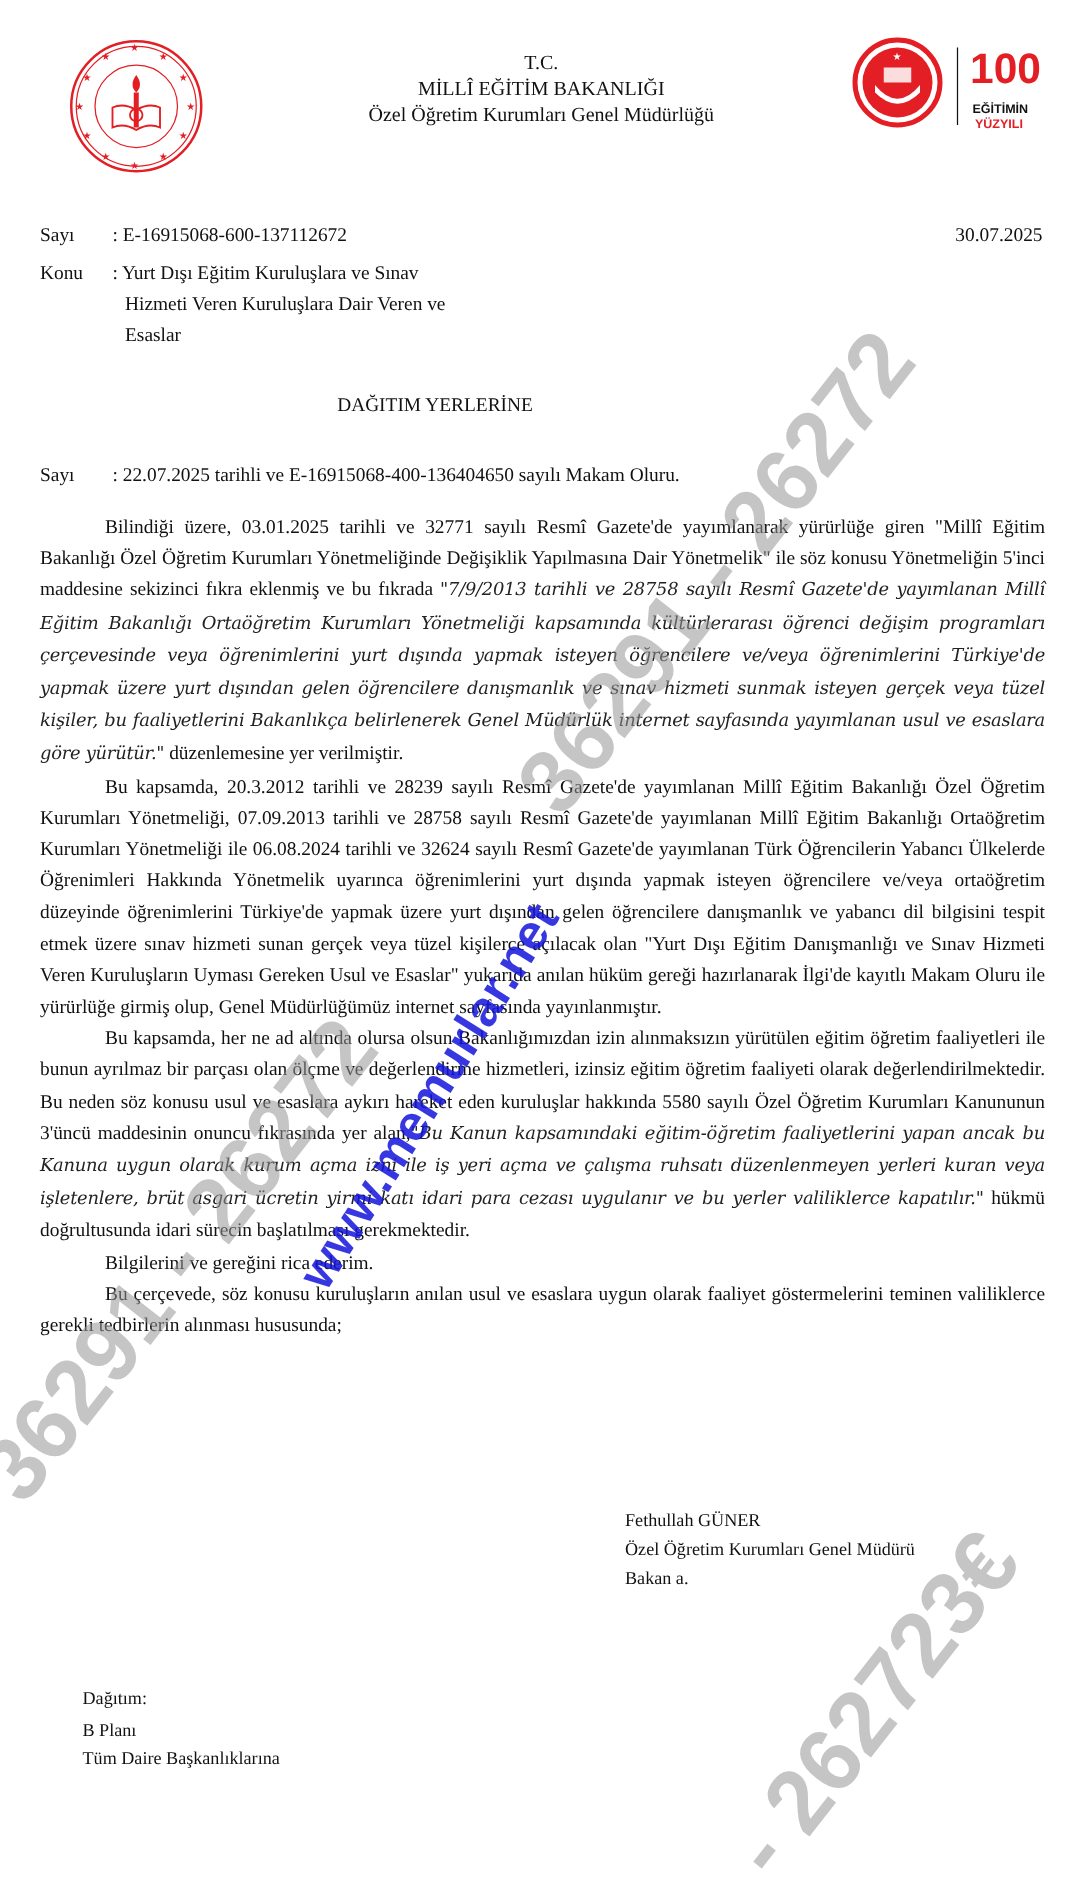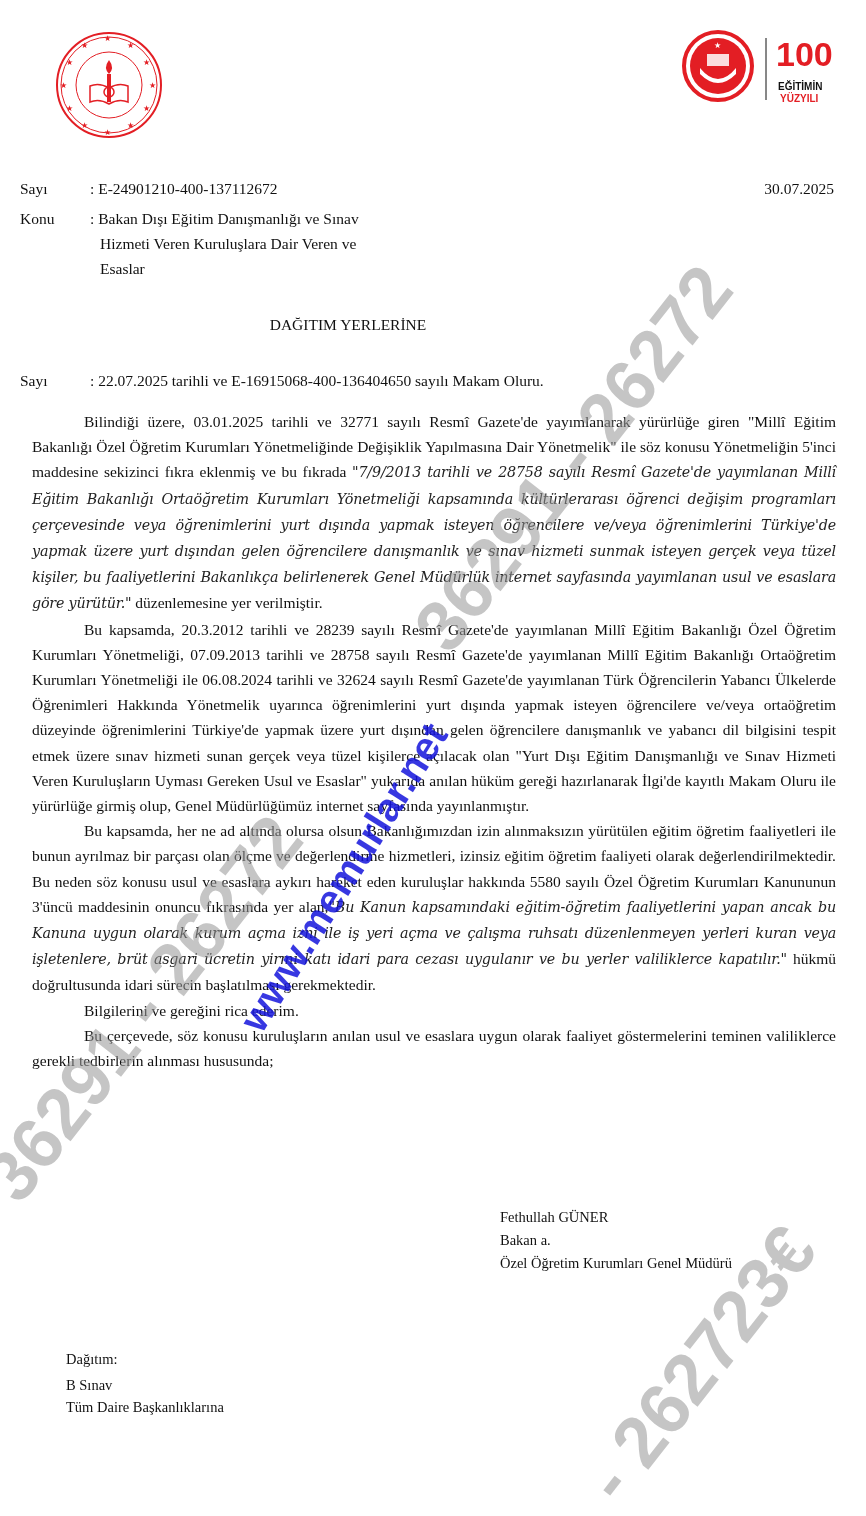--- a/index.html
+++ b/index.html
@@ -8,21 +8,21 @@
     .page { position: absolute; left: 0; top: 0; width: 866px; height: 1516px; }
     .abs { position: absolute; }
 
     
     .hdr-center { position: absolute; left: 200px; width: 466px; top: 40px; text-align: center;
                   font-size: 16px; line-height: 21px; }
     .logo-left { position: absolute; left: 54px; top: 30px; width: 110px; height: 110px; }
     .logo-right { position: absolute; left: 680px; top: 28px; width: 186px; height: 80px; }
 
     .meta { font-size: 15.5px; line-height: 25px; }
-    .lbl { position: absolute; left: 20px; }
+    .lbl { position: absolute; left: 32px; }
     .val { position: absolute; left: 90px; }
 
     .heading { position: absolute; left: 0; width: 696px; top: 316px; text-align: center; font-size: 15.5px; }
 
     .body-text { position: absolute; left: 32px; width: 804px; font-size: 15.5px; line-height: 25.2px;
                  text-align: justify; }
     .body-text p { margin: 0; text-indent: 52px; }
     .it { font-style: italic; font-family: "DejaVu Serif", serif; font-size: 14.3px; color: #222; letter-spacing: -0.2px; }
 
     .sig { position: absolute; left: 500px; width: 320px; text-align: left; font-size: 14.5px; line-height: 23px; }
@@ -58,42 +58,47 @@
           <text x="73" y="98">★</text>
           <text x="50" y="105">★</text>
       </g>
       <path d="M55 30 q-6 8 0 14 q6 -6 0 -14z" fill="#e31e24"></path>
       <rect x="53" y="44" width="4" height="28" fill="#e31e24"></rect>
       <path d="M36 56 q9 -4 19 2 q10 -6 19 -2 v16 q-9 -4 -19 2 q-10 -6 -19 -2z" fill="none" stroke="#e31e24" stroke-width="1.5"></path>
       <circle cx="55" cy="62" r="5" fill="none" stroke="#e31e24" stroke-width="1.5"></circle>
     </svg>
   </div>
 
+  <div class="hdr-center">
+    <div>T.C.</div>
+    <div>MİLLÎ EĞİTİM BAKANLIĞI</div>
+    <div>Özel Öğretim Kurumları Genel Müdürlüğü</div>
+  </div>
 
   <div class="logo-right">
     <svg width="186" height="80" viewBox="0 0 186 80">
       <circle cx="38" cy="38" r="34" fill="none" stroke="#e31e24" stroke-width="4"></circle>
       <circle cx="38" cy="38" r="28" fill="#e31e24"></circle>
       <text x="34" y="20" fill="#fff" font-size="8">★</text>
       <path d="M20 40 q18 22 36 0 v6 q-18 18 -36 0z" fill="#fff"></path>
       <rect x="27" y="26" width="22" height="12" fill="#fff" opacity="0.85"></rect>
       <line x1="86" y1="10" x2="86" y2="72" stroke="#111" stroke-width="1"></line>
       <text x="96" y="38" fill="#e31e24" font-size="34" font-weight="bold" font-family="Liberation Sans, sans-serif">100</text>
       <text x="98" y="62" fill="#111" font-size="10" font-weight="bold" font-family="Liberation Sans, sans-serif">EĞİTİMİN</text>
       <text x="100" y="74" fill="#e31e24" font-size="10" font-weight="bold" font-family="Liberation Sans, sans-serif">YÜZYILI</text>
     </svg>
   </div>
 
   <div class="meta">
     <span class="abs lbl" style="top:176px">Sayı</span>
-    <span class="abs val" style="top:176px">: E-24901210-400-137112672</span>
+    <span class="abs val" style="top:176px">: E-16915068-600-137112672</span>
     <span class="abs" style="top:176px; right:32px">30.07.2025</span>
 
     <span class="abs lbl" style="top:206px">Konu</span>
-    <span class="abs val" style="top:206px">: Bakan Dışı Eğitim Danışmanlığı ve Sınav</span>
+    <span class="abs val" style="top:206px">: Yurt Dışı Eğitim Kuruluşlara ve Sınav</span>
     <span class="abs" style="left:100px; top:231px">Hizmeti Veren Kuruluşlara Dair Veren ve</span>
     <span class="abs" style="left:100px; top:256px">Esaslar</span>
   </div>
 
   <div class="heading">DAĞITIM YERLERİNE</div>
 
   <div class="meta">
     <span class="abs lbl" style="top:368px">Sayı</span>
     <span class="abs val" style="top:368px">: 22.07.2025 tarihli ve E-16915068-400-136404650 sayılı Makam Oluru.</span>
   </div>
@@ -101,28 +106,28 @@
   <div class="body-text" style="top:409px">
     <p><span>Bilindiği üzere, 03.01.2025 tarihli ve 32771 sayılı Resmî Gazete'de yayımlanarak yürürlüğe giren "Millî Eğitim Bakanlığı Özel Öğretim Kurumları Yönetmeliğinde Değişiklik Yapılmasına Dair Yönetmelik" ile söz konusu Yönetmeliğin 5'inci maddesine sekizinci fıkra eklenmiş ve bu fıkrada </span><span class="it">"7/9/2013 tarihli ve 28758 sayılı Resmî Gazete'de yayımlanan Millî Eğitim Bakanlığı Ortaöğretim Kurumları Yönetmeliği kapsamında kültürlerarası öğrenci değişim programları çerçevesinde veya öğrenimlerini yurt dışında yapmak isteyen öğrencilere ve/veya öğrenimlerini Türkiye'de yapmak üzere yurt dışından gelen öğrencilere danışmanlık ve sınav hizmeti sunmak isteyen gerçek veya tüzel kişiler, bu faaliyetlerini Bakanlıkça belirlenerek Genel Müdürlük internet sayfasında yayımlanan usul ve esaslara göre yürütür."</span><span> düzenlemesine yer verilmiştir.</span></p>
     <p>Bu kapsamda, 20.3.2012 tarihli ve 28239 sayılı Resmî Gazete'de yayımlanan Millî Eğitim Bakanlığı Özel Öğretim Kurumları Yönetmeliği, 07.09.2013 tarihli ve 28758 sayılı Resmî Gazete'de yayımlanan Millî Eğitim Bakanlığı Ortaöğretim Kurumları Yönetmeliği ile 06.08.2024 tarihli ve 32624 sayılı Resmî Gazete'de yayımlanan Türk Öğrencilerin Yabancı Ülkelerde Öğrenimleri Hakkında Yönetmelik uyarınca öğrenimlerini yurt dışında yapmak isteyen öğrencilere ve/veya ortaöğretim düzeyinde öğrenimlerini Türkiye'de yapmak üzere yurt dışından gelen öğrencilere danışmanlık ve yabancı dil bilgisini tespit etmek üzere sınav hizmeti sunan gerçek veya tüzel kişilerce açılacak olan "Yurt Dışı Eğitim Danışmanlığı ve Sınav Hizmeti Veren Kuruluşların Uyması Gereken Usul ve Esaslar" yukarıda anılan hüküm gereği hazırlanarak İlgi'de kayıtlı Makam Oluru ile yürürlüğe girmiş olup, Genel Müdürlüğümüz internet sayfasında yayınlanmıştır.</p>
     <p><span>Bu kapsamda, her ne ad altında olursa olsun Bakanlığımızdan izin alınmaksızın yürütülen eğitim öğretim faaliyetleri ile bunun ayrılmaz bir parçası olan ölçme ve değerlendirme hizmetleri, izinsiz eğitim öğretim faaliyeti olarak değerlendirilmektedir. Bu neden söz konusu usul ve esaslara aykırı hareket eden kuruluşlar hakkında 5580 sayılı Özel Öğretim Kurumları Kanununun 3'üncü maddesinin onuncu fıkrasında yer alan,</span><span class="it">"Bu Kanun kapsamındaki eğitim-öğretim faaliyetlerini yapan ancak bu Kanuna uygun olarak kurum açma izni ile iş yeri açma ve çalışma ruhsatı düzenlenmeyen yerleri kuran veya işletenlere, brüt asgari ücretin yirmi katı idari para cezası uygulanır ve bu yerler valiliklerce kapatılır."</span><span> hükmü doğrultusunda idari sürecin başlatılması gerekmektedir.</span></p>
     <p>Bilgilerini ve gereğini rica ederim.</p>
     <p>Bu çerçevede, söz konusu kuruluşların anılan usul ve esaslara uygun olarak faaliyet göstermelerini teminen valiliklerce gerekli tedbirlerin alınması hususunda;</p>
   </div>
 
   <div class="sig" style="top:1206px">
     <div>Fethullah GÜNER</div>
+    <div>Özel Öğretim Kurumları Genel Müdürü</div>
     <div>Bakan a.</div>
-    <div>Özel Öğretim Kurumları Genel Müdürü</div>
   </div>
 
 
   <div class="dist">
     <div>Dağıtım:</div>
-    <div>B Sınav</div>
+    <div>B Planı</div>
     <div style="margin-top:-4px">Tüm Daire Başkanlıklarına</div>
   </div>
 
   <div class="wm-grey" style="left:0px; top:1150px; transform: rotate(-52deg);">36291 - 26272</div>
   <div class="wm-grey" style="left:430px; top:600px; transform: rotate(-52deg);">36291 - 26272</div>
   <div class="wm-grey" style="left:600px; top:1450px; transform: rotate(-52deg);">- 262723€</div>
   <div class="wm-blue" style="left:250px; top:1005px; transform: rotate(-58deg);">www.memurlar.net</div>
 </div>
 
 </body></html>

